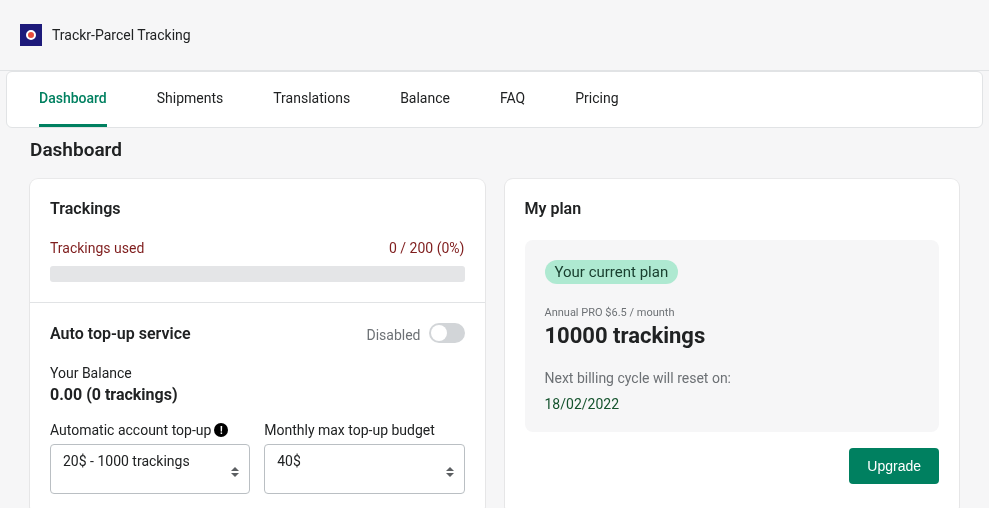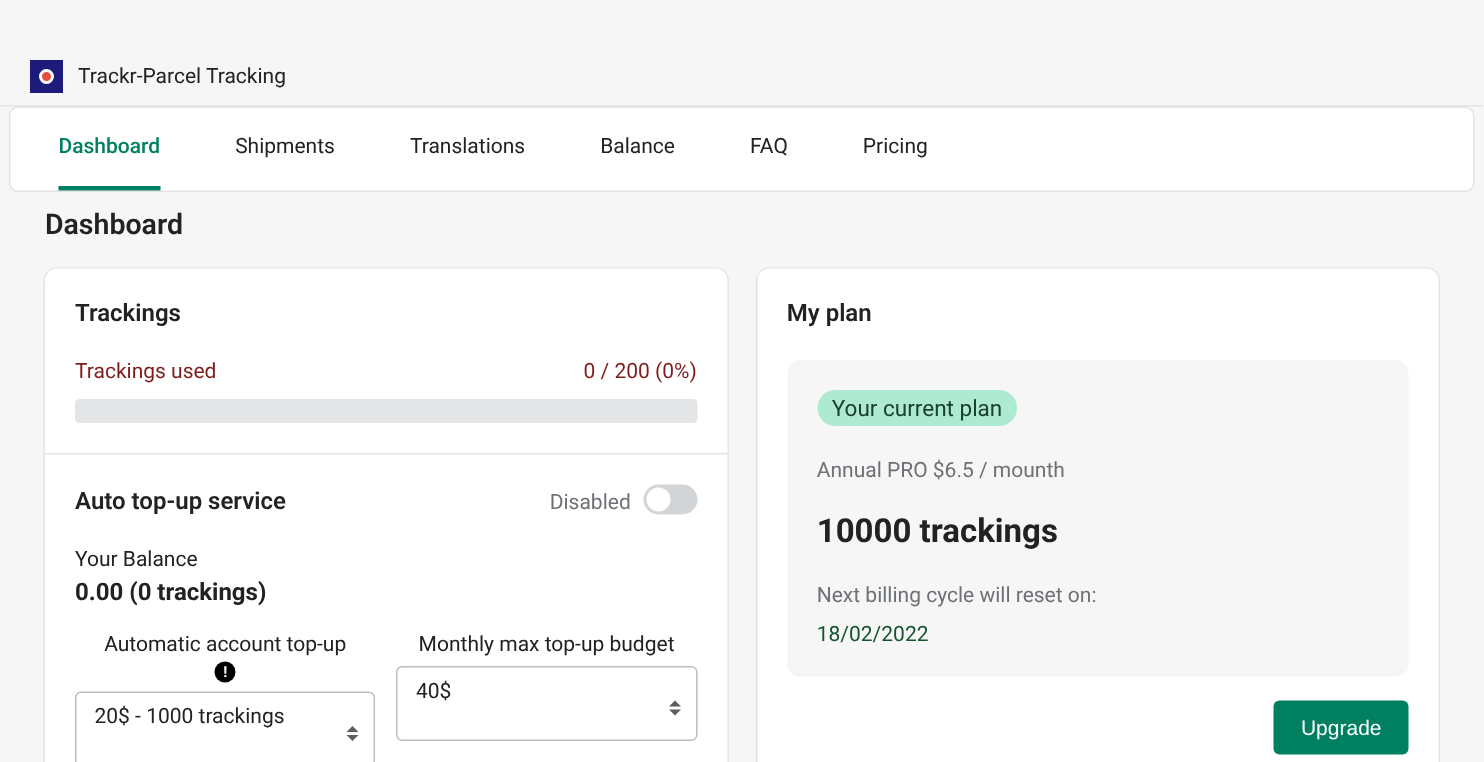--- a/index.html
+++ b/index.html
@@ -8,24 +8,23 @@
     background: #f6f6f7;
     color: #202223;
     width: 989px;
     height: 508px;
     overflow: hidden;
   }
   .titlebar {
     display: flex;
     align-items: center;
     gap: 10px;
-    padding: 8px 20px;
+    padding: 24px 20px;
     border-bottom: 1px solid #e1e3e5;
     background: #f6f6f7;
-    margin-top: 32px;
   }
   .app-icon {
     width: 22px;
     height: 22px;
     background: #1d1a7a;
     display: flex;
     align-items: center;
     justify-content: center;
   }
   .app-icon-inner {
@@ -92,21 +91,21 @@
     background: #fff;
     border-radius: 50%;
     position: absolute;
     top: 2px;
     left: 2px;
   }
   .balance-label { font-size: 14px; color: #202223; margin-bottom: 4px; }
   .balance-value { font-size: 16px; font-weight: 700; margin-bottom: 18px; }
   .select-row { display: flex; gap: 14px; }
   .select-col { flex: 1; }
-  .select-label { font-size: 14px; color: #202223; margin-bottom: 6px; display: flex; align-items: center; gap: 3px; flex-direction: column; }
+  .select-label { font-size: 14px; color: #202223; margin-bottom: 6px; display: flex; align-items: center; gap: 3px; }
   .info-badge {
     width: 14px;
     height: 14px;
     border-radius: 50%;
     background: #000;
     color: #fff;
     font-size: 10px;
     font-weight: 700;
     display: inline-flex;
     align-items: center;
@@ -151,21 +150,21 @@
   }
   .plan-badge {
     display: inline-block;
     background: #aee9d1;
     color: #1a4030;
     font-size: 15px;
     padding: 3px 10px;
     border-radius: 12px;
     margin-bottom: 22px;
   }
-  .plan-sub { font-size: 14px; color: #6d7175; margin-bottom: 20px; }
+  .plan-sub { font-size: 11px; color: #6d7175; margin-bottom: 4px; }
   .plan-main { font-size: 22px; font-weight: 700; margin-bottom: 22px; }
   .plan-note { font-size: 14px; color: #6d7175; margin-bottom: 10px; }
   .plan-date { font-size: 14px; color: #14532d; }
   .upgrade-row { display: flex; justify-content: flex-end; margin-top: 16px; }
   .upgrade-btn {
     background: #008060;
     color: #fff;
     border: none;
     padding: 10px 18px;
     border-radius: 4px;

